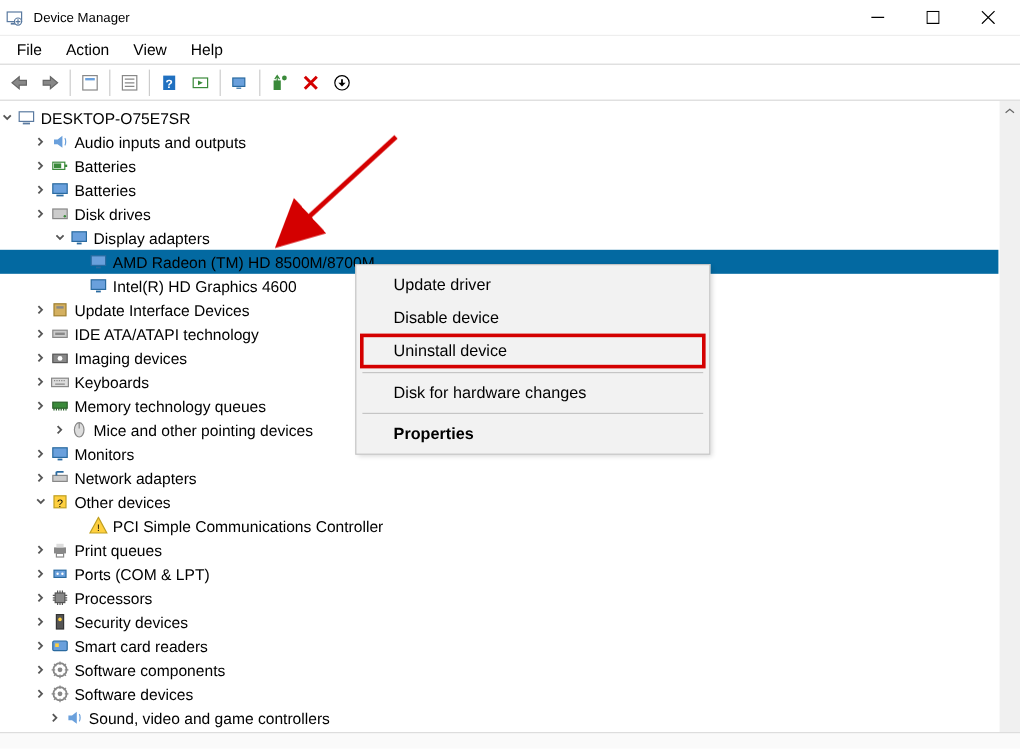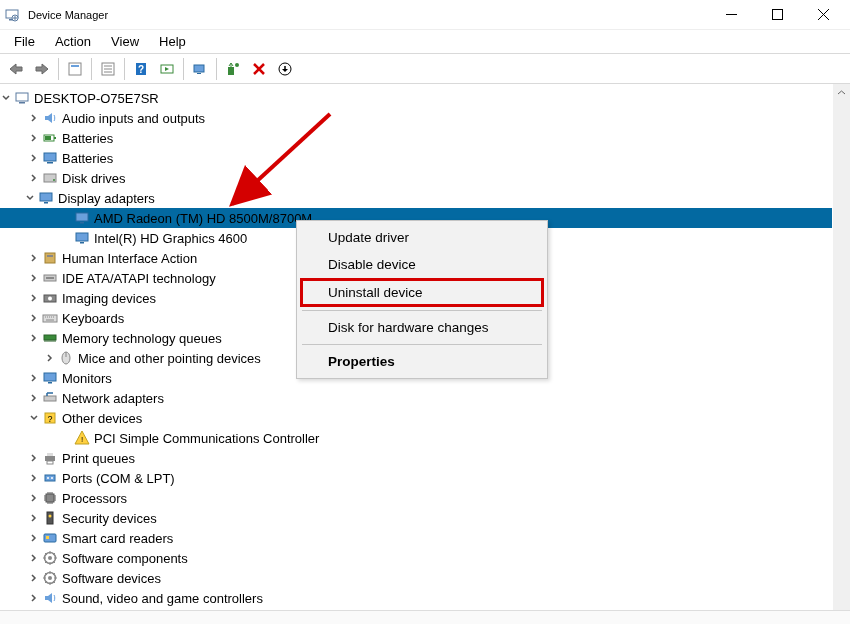--- a/index.html
+++ b/index.html
@@ -82,21 +82,21 @@
   }
   .scrollbar {
     position:absolute; right:0; top:0; width:17px; bottom:0;
     background:#f0f0f0;
     display:flex; flex-direction:column; align-items:center;
   }
   .scroll-arrow { width:17px; height:17px; display:flex; align-items:center; justify-content:center; }
   .context-menu {
     position:absolute;
     left:296px; top:220px;
-    width:252px;
+    width:296px;
     background:#f2f2f2;
     border:1px solid #c5c5c5;
     box-shadow:2px 2px 4px rgba(0,0,0,0.15);
     padding:3px 3px;
   }
   .ctx-item {
     padding:6px 28px;
     font-size:13.5px;
   }
   .ctx-item.highlight {
@@ -284,21 +284,21 @@
           </svg>
         </span>
         <span class="dev-icon">
           <svg width="16" height="16" viewBox="0 0 16 16">
             <rect x="2" y="4" width="12" height="8" fill="#ccc" stroke="#888"></rect>
             <circle cx="12" cy="10" r="1" fill="#3a8a3a"></circle>
           </svg>
         </span>
         <span>Disk drives</span>
       </div>
-      <div class="node" style="padding-left:24px">
+      <div class="node" style="padding-left:44px">
         <span class="twisty">
           <svg viewBox="0 0 8 8">
             <path d="M1 2l3 3 3-3"></path>
           </svg>
         </span>
         <span class="dev-icon">
           <svg width="16" height="16" viewBox="0 0 16 16">
             <rect x="2" y="3" width="12" height="8" fill="#6aa0dc" stroke="#2a6aa0"></rect>
             <rect x="6" y="12" width="4" height="1.5" fill="#2a6aa0"></rect>
           </svg>
@@ -330,21 +330,21 @@
           <svg viewBox="0 0 8 8">
             <path d="M2 1l3 3-3 3"></path>
           </svg>
         </span>
         <span class="dev-icon">
           <svg width="16" height="16" viewBox="0 0 16 16">
             <rect x="3" y="3" width="10" height="10" fill="#d4b060" stroke="#a08030"></rect>
             <rect x="5" y="5" width="6" height="2" fill="#888"></rect>
           </svg>
         </span>
-        <span>Human Interface Action</span>
+        <span>Update Interface Devices</span>
       </div>
       <div class="node" style="padding-left:28px">
         <span class="twisty">
           <svg viewBox="0 0 8 8">
             <path d="M2 1l3 3-3 3"></path>
           </svg>
         </span>
         <span class="dev-icon">
           <svg width="16" height="16" viewBox="0 0 16 16">
             <rect x="2" y="5" width="12" height="6" fill="#ccc" stroke="#888"></rect>
@@ -556,21 +556,21 @@
         </span>
         <span class="dev-icon">
           <svg width="16" height="16" viewBox="0 0 16 16">
             <circle cx="8" cy="8" r="5.5" fill="none" stroke="#888" stroke-width="1.5"></circle>
             <circle cx="8" cy="8" r="2" fill="#888"></circle>
             <path d="M8 1v3M8 12v3M1 8h3M12 8h3M3 3l2 2M11 11l2 2M13 3l-2 2M5 11l-2 2" stroke="#888"></path>
           </svg>
         </span>
         <span>Software devices</span>
       </div>
-      <div class="node" style="padding-left:28px">
+      <div class="node" style="padding-left:40px">
         <span class="twisty">
           <svg viewBox="0 0 8 8">
             <path d="M2 1l3 3-3 3"></path>
           </svg>
         </span>
         <span class="dev-icon">
           <svg width="16" height="16" viewBox="0 0 16 16">
             <path d="M3 6v4h3l4 3V3L6 6z" fill="#6aa0dc"></path>
             <path d="M12 5c1 1 1 5 0 6" stroke="#6aa0dc" fill="none"></path>
           </svg>

